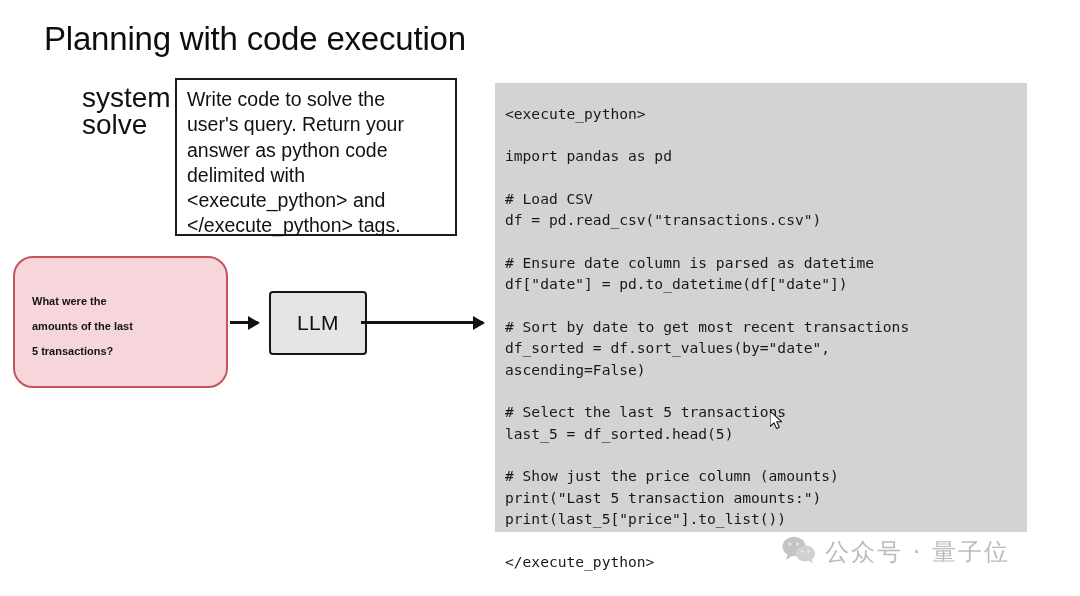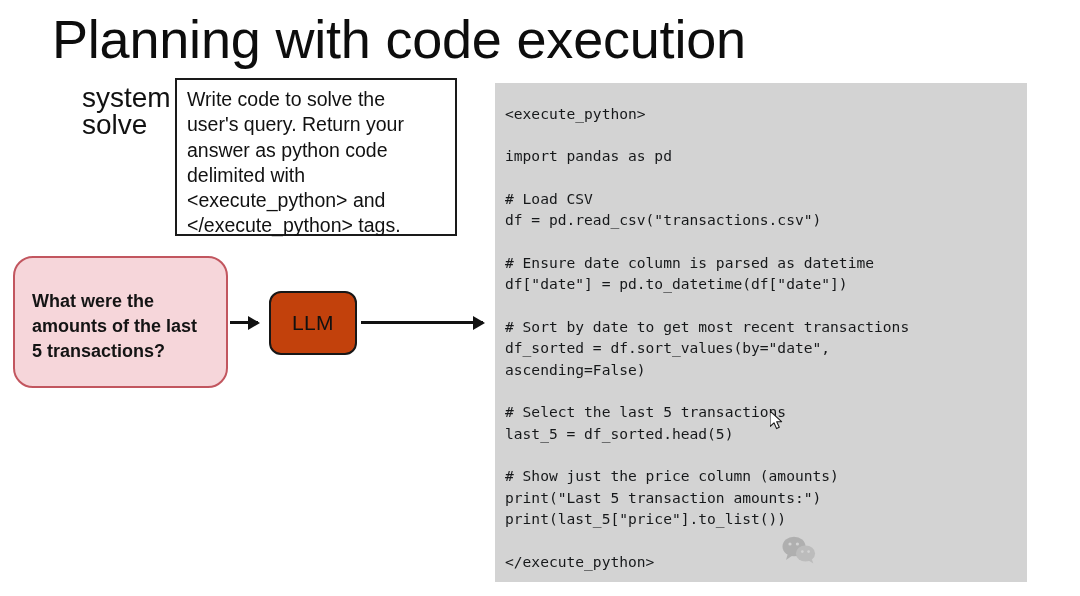--- a/index.html
+++ b/index.html
@@ -12,23 +12,23 @@
     height: 596px;
     position: relative;
     overflow: hidden;
     font-family: "Liberation Sans", sans-serif;
     color: #111111;
   }
 
   
   #slide-title {
     position: absolute;
-    left: 52px;
+    left: 44px;
     top: 10px;
-    font-size: 54px;
+    font-size: 33px;
     font-weight: 400;
     letter-spacing: -0.2px;
     line-height: 58px;
     color: #0d0d0d;
     white-space: nowrap;
   }
 
   
   #system-prompt-label {
     position: absolute;
@@ -71,38 +71,38 @@
     box-sizing: border-box;
     background: #f6d6da;
     border: 2.5px solid #c2565f;
     border-radius: 20px;
   }
   #user-query-text {
     position: absolute;
     left: 17px;
     top: 31px;
     width: 190px;
-    font-size: 18px;
+    font-size: 11px;
     line-height: 25px;
     font-weight: 600;
     color: #141414;
     white-space: pre-line;
   }
 
   
   #llm-box {
     position: absolute;
     left: 269px;
     top: 291px;
-    width: 88px;
+    width: 98px;
     height: 64px;
     box-sizing: border-box;
-    background: #c2410c;
+    background: #e5e5e5;
     border: 2.5px solid #171717;
-    border-radius: 12px;
+    border-radius: 4px;
     display: flex;
     align-items: center;
     justify-content: center;
   }
   #llm-label {
     font-size: 21px;
     color: #111111;
     letter-spacing: 0.3px;
   }
 
@@ -125,21 +125,21 @@
   }
   #arrow-query-to-llm { left: 230px; top: 321px; width: 28px; }
   #arrow-llm-to-code  { left: 361px; top: 321px; width: 122px; }
 
   
   #code-panel {
     position: absolute;
     left: 495px;
     top: 83px;
     width: 532px;
-    height: 499px;
+    height: 449px;
     background: #d3d3d3;
   }
   #code-text {
     position: absolute;
     left: 10px;
     top: 5px;
     font-family: "DejaVu Sans Mono", monospace;
     font-size: 14.6px;
     line-height: 21.35px;
     color: #16181a;
@@ -237,19 +237,20 @@
       <ellipse cx="12" cy="10.5" rx="11.5" ry="9.8" fill="#8f8f8f"></ellipse>
       <polygon points="6,17 4,24 10.5,19.6" fill="#8f8f8f"></polygon>
       <circle cx="8" cy="8" r="1.6" fill="#d3d3d3"></circle>
       <circle cx="15.4" cy="8" r="1.6" fill="#d3d3d3"></circle>
       <ellipse cx="23.5" cy="17.5" rx="9.6" ry="8.1" fill="#a8a8a8"></ellipse>
       <polygon points="29.5,22.5 31.4,27.6 25.6,24" fill="#a8a8a8"></polygon>
       <circle cx="20.3" cy="15.6" r="1.35" fill="#d3d3d3"></circle>
       <circle cx="26.6" cy="15.6" r="1.35" fill="#d3d3d3"></circle>
     </svg>
   </span>
+  <span id="watermark-text">公众号 · 量子位</span>
 </div>
 
 <span id="mouse-cursor">
   <svg width="14" height="20" viewBox="0 0 14 20" xmlns="http://www.w3.org/2000/svg">
     <polygon points="0,0 0,15.5 4,11.8 6.6,17.6 9.3,16.3 6.7,10.8 11.6,10.6" fill="#ffffff" stroke="#1a1a1a" stroke-width="1.1" stroke-linejoin="round"></polygon>
   </svg>
 </span>
 
 </body></html>

